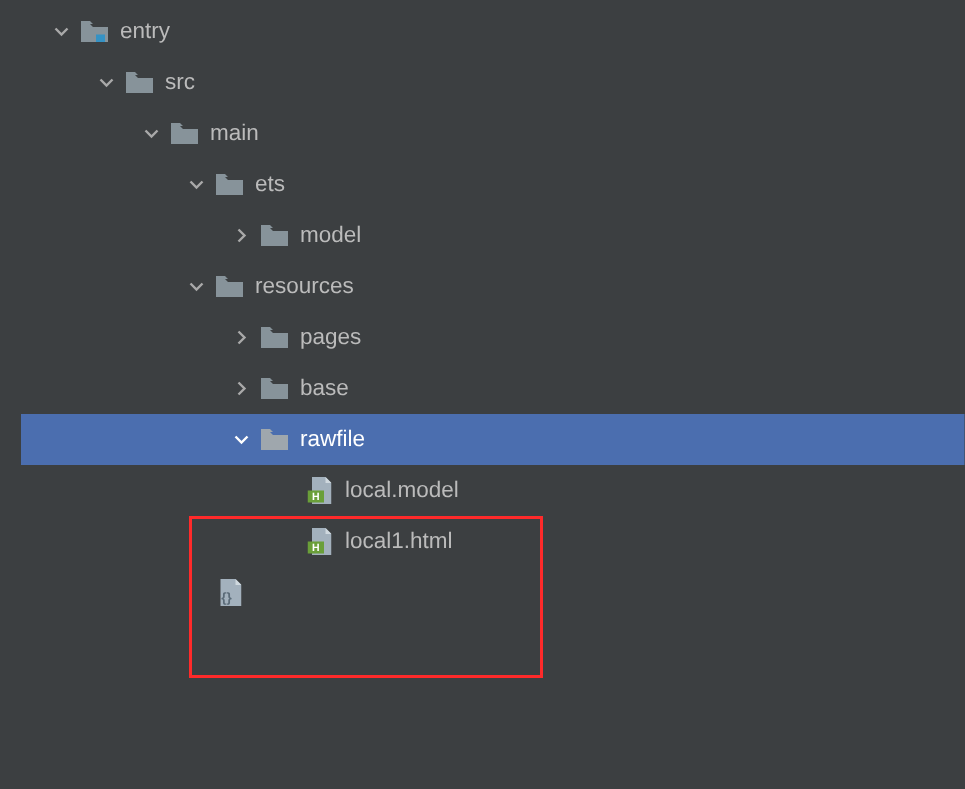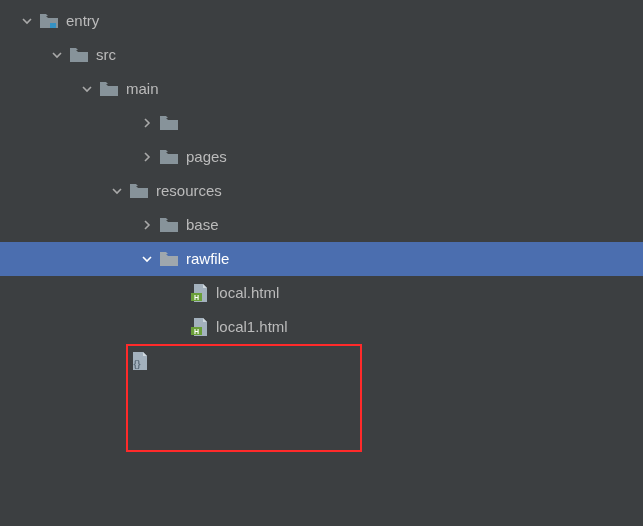--- a/index.html
+++ b/index.html
@@ -16,20 +16,21 @@
   }
   .tree {
     padding-top: 4px;
   }
   .row {
     display: flex;
     align-items: center;
     height: 34px;
     white-space: nowrap;
     position: relative;
+    margin-left: 14px;
   }
   .row.selected {
     background: #4b6eaf;
     color: #ffffff;
   }
   .highlight-box {
     position: absolute;
     border: 2px solid #ff2a2a;
     pointer-events: none;
     z-index: 5;
@@ -108,64 +109,79 @@
         </svg>
     </span>
     <span class="icon">
       <svg class="folder-svg" viewBox="0 0 18 14">
           <path d="M0 2 L6 2 L8 4 L18 4 L18 14 L0 14 Z M0 2 L0 0 L6 0 L8 2" fill="#87939a"></path>
         </svg>
     </span>
     <span class="label">main</span>
   </div>
 
+  <div class="row">
+    <span class="indent" style="width:110px"></span>
+    <span class="arrow">
+      <svg viewBox="0 0 10 10" width="10" height="10">
+          <path d="M1 3 L5 7 L9 3" fill="none" stroke="#a9a9a9" stroke-width="1.6"></path>
+        </svg>
+    </span>
+    <span class="icon">
+      <svg class="folder-svg" viewBox="0 0 18 14">
+          <path d="M0 2 L6 2 L8 4 L18 4 L18 14 L0 14 Z M0 2 L0 0 L6 0 L8 2" fill="#87939a"></path>
+        </svg>
+    </span>
+    <span class="label">ets</span>
+  </div>
 
 
   <div class="row">
     <span class="indent" style="width:140px"></span>
     <span class="arrow">
       <svg viewBox="0 0 10 10" width="10" height="10">
           <path d="M3 1 L7 5 L3 9" fill="none" stroke="#a9a9a9" stroke-width="1.6"></path>
         </svg>
     </span>
     <span class="icon">
       <svg class="folder-svg" viewBox="0 0 18 14">
           <path d="M0 2 L6 2 L8 4 L18 4 L18 14 L0 14 Z M0 2 L0 0 L6 0 L8 2" fill="#87939a"></path>
         </svg>
     </span>
+    <span class="label">model</span>
+  </div>
+
+  <div class="row">
+    <span class="indent" style="width:110px"></span>
+    <span class="arrow">
+      <svg viewBox="0 0 10 10" width="10" height="10">
+          <path d="M1 3 L5 7 L9 3" fill="none" stroke="#a9a9a9" stroke-width="1.6"></path>
+        </svg>
+    </span>
+    <span class="icon">
+      <svg class="folder-svg" viewBox="0 0 18 14">
+          <path d="M0 2 L6 2 L8 4 L18 4 L18 14 L0 14 Z M0 2 L0 0 L6 0 L8 2" fill="#87939a"></path>
+        </svg>
+    </span>
+    <span class="label">resources</span>
   </div>
 
   <div class="row">
     <span class="indent" style="width:140px"></span>
     <span class="arrow">
       <svg viewBox="0 0 10 10" width="10" height="10">
           <path d="M3 1 L7 5 L3 9" fill="none" stroke="#a9a9a9" stroke-width="1.6"></path>
         </svg>
     </span>
     <span class="icon">
       <svg class="folder-svg" viewBox="0 0 18 14">
           <path d="M0 2 L6 2 L8 4 L18 4 L18 14 L0 14 Z M0 2 L0 0 L6 0 L8 2" fill="#87939a"></path>
         </svg>
     </span>
     <span class="label">pages</span>
-  </div>
-
-  <div class="row">
-    <span class="indent" style="width:110px"></span>
-    <span class="arrow">
-      <svg viewBox="0 0 10 10" width="10" height="10">
-          <path d="M1 3 L5 7 L9 3" fill="none" stroke="#a9a9a9" stroke-width="1.6"></path>
-        </svg>
-    </span>
-    <span class="icon">
-      <svg class="folder-svg" viewBox="0 0 18 14">
-          <path d="M0 2 L6 2 L8 4 L18 4 L18 14 L0 14 Z M0 2 L0 0 L6 0 L8 2" fill="#87939a"></path>
-        </svg>
-    </span>
-    <span class="label">resources</span>
   </div>
 
   <div class="row">
     <span class="indent" style="width:140px"></span>
     <span class="arrow">
       <svg viewBox="0 0 10 10" width="10" height="10">
           <path d="M3 1 L7 5 L3 9" fill="none" stroke="#a9a9a9" stroke-width="1.6"></path>
         </svg>
     </span>
     <span class="icon">
@@ -196,21 +212,21 @@
     <span class="indent" style="width:170px"></span>
     <span class="spacer-arrow"></span>
     <span class="icon">
       <svg class="file-svg" viewBox="0 0 16 18">
         <path d="M3 0 L12 0 L16 4 L16 18 L3 18 Z" fill="#a3b1bd"></path>
         <path d="M12 0 L12 4 L16 4 Z" fill="#cfd8de"></path>
         <rect x="0" y="9" width="11" height="8" fill="#6a9f39"></rect>
         <text x="5.5" y="15.5" font-size="7" fill="#ffffff" text-anchor="middle" font-family="Arial" font-weight="bold">H</text>
       </svg>
     </span>
-    <span class="label">local.html</span>
+    <span class="label">local.model</span>
   </div>
 
   <div class="row">
     <span class="indent" style="width:170px"></span>
     <span class="spacer-arrow"></span>
     <span class="icon">
       <svg class="file-svg" viewBox="0 0 16 18">
         <path d="M3 0 L12 0 L16 4 L16 18 L3 18 Z" fill="#a3b1bd"></path>
         <path d="M12 0 L12 4 L16 4 Z" fill="#cfd8de"></path>
         <rect x="0" y="9" width="11" height="8" fill="#6a9f39"></rect>

